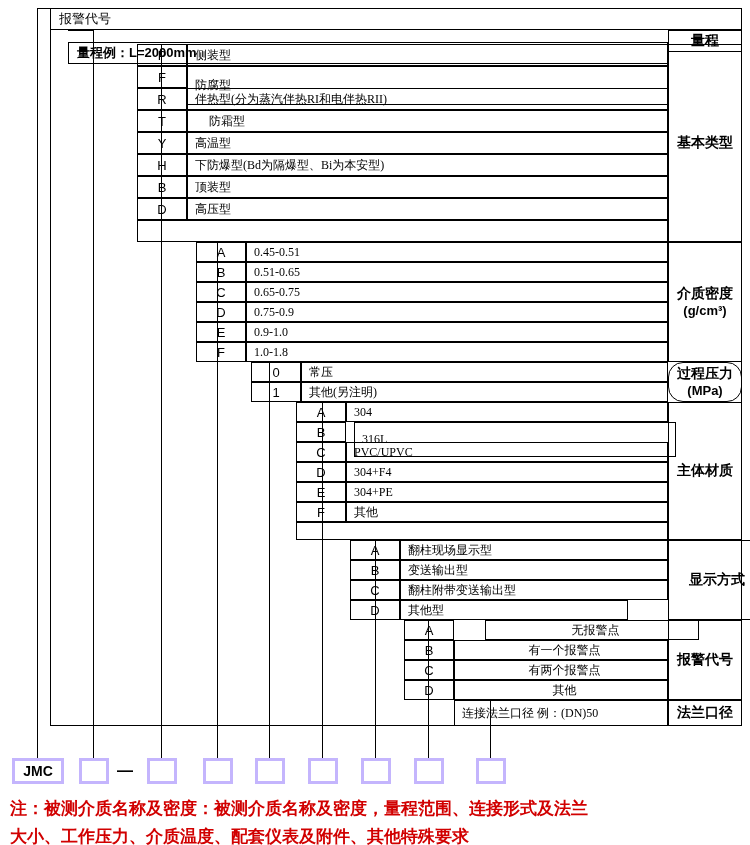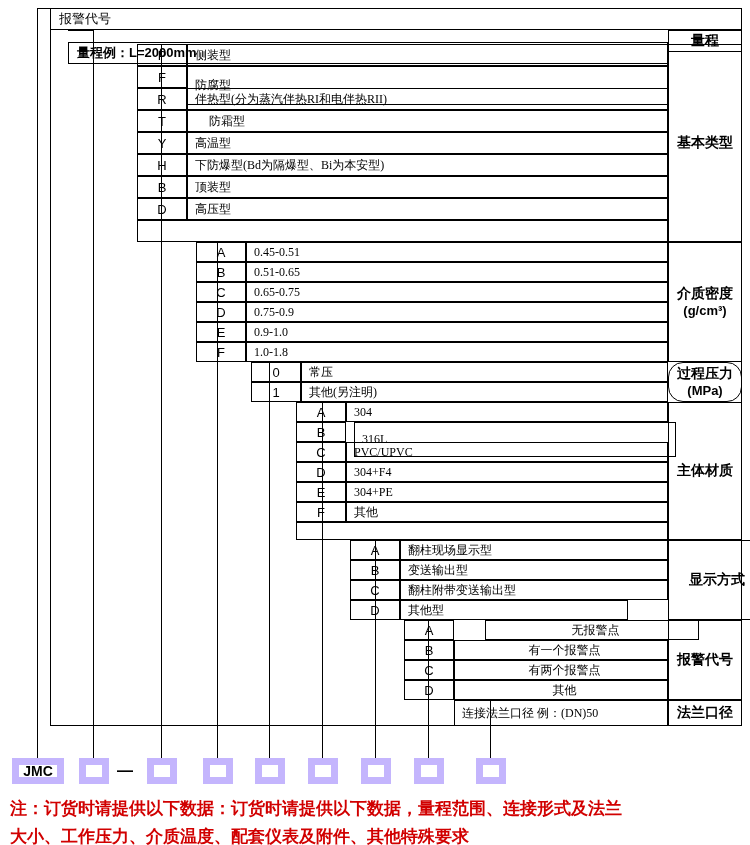--- a/index.html
+++ b/index.html
@@ -20,21 +20,21 @@
   .code{justify-content:center;font-size:13px;}
   .desc{justify-content:flex-start;padding-left:7px;font-size:12px;font-family:Liberation Serif, serif;}
   .cat{justify-content:center;font-size:14px;font-weight:bold;text-align:center;flex-direction:column;line-height:1.25;}
   .ttl{justify-content:flex-start;padding-left:8px;font-size:13px;}
 
   
   .vline{position:absolute;width:1px;background:#000;}
   .hline{position:absolute;height:1px;background:#000;}
 
   
-  .bbox{position:absolute;border:7px solid #c4b5fd;box-sizing:border-box;height:26px;background:#fff;}
+  .bbox{position:absolute;border:3px solid #c4b5fd;box-sizing:border-box;height:26px;background:#fff;}
   .bbox.jmc{display:flex;align-items:center;justify-content:center;font-size:14px;font-weight:bold;}
   .dash{position:absolute;font-size:16px;font-weight:bold;line-height:26px;}
 
   
   .note{position:absolute;left:10px;width:735px;color:#d10000;font-weight:bold;font-size:17px;line-height:28px;}
   .note div{white-space:nowrap;}
 </style>
 </head>
 <body>
 
@@ -325,17 +325,17 @@
   <div class="dash" style="left:117px;top:758px;">—</div>
   <div class="bbox" style="left:147px;top:758px;width:30px;"></div>
   <div class="bbox" style="left:203px;top:758px;width:30px;"></div>
   <div class="bbox" style="left:255px;top:758px;width:30px;"></div>
   <div class="bbox" style="left:308px;top:758px;width:30px;"></div>
   <div class="bbox" style="left:361px;top:758px;width:30px;"></div>
   <div class="bbox" style="left:414px;top:758px;width:30px;"></div>
   <div class="bbox" style="left:476px;top:758px;width:30px;"></div>
 
   <div class="note" style="top:795px;">
-    <div>注：订货时请提供以下数据：订货时请提供以下数据，量程范围、连接形式及法兰</div>
+    <div>注：被测介质名称及密度：被测介质名称及密度，量程范围、连接形式及法兰</div>
     <div>大小、工作压力、介质温度、配套仪表及附件、其他特殊要求</div>
   </div>
 
 </div>
 
 </body></html>

